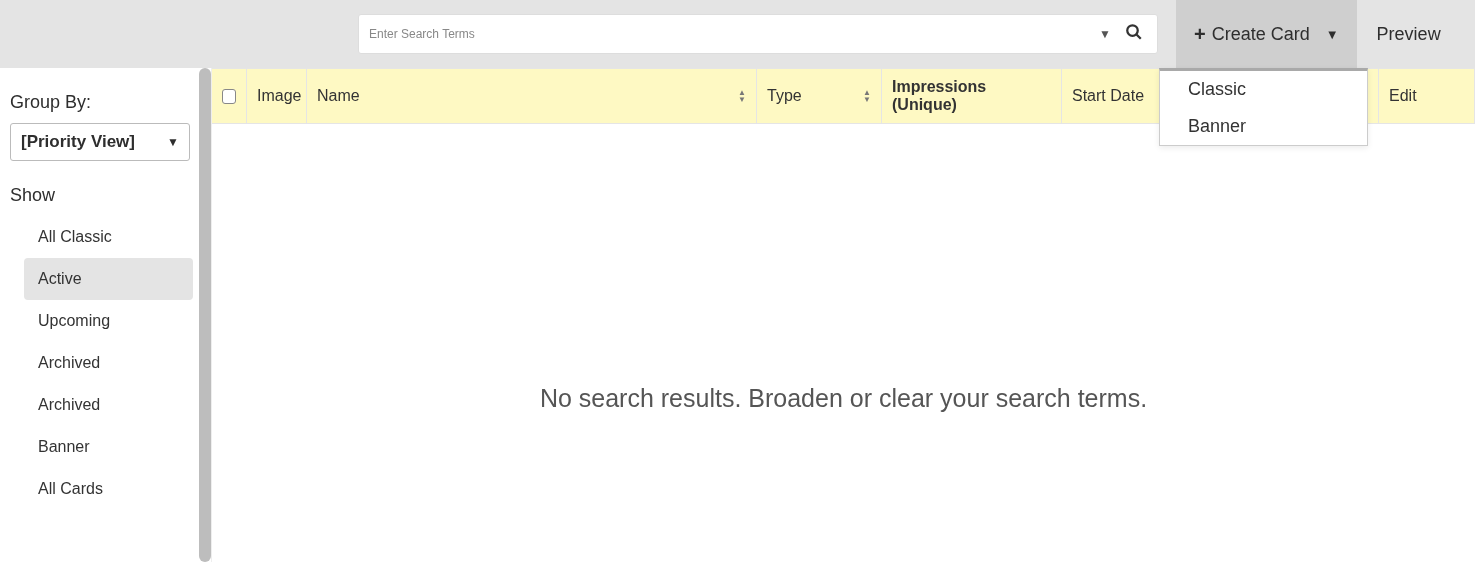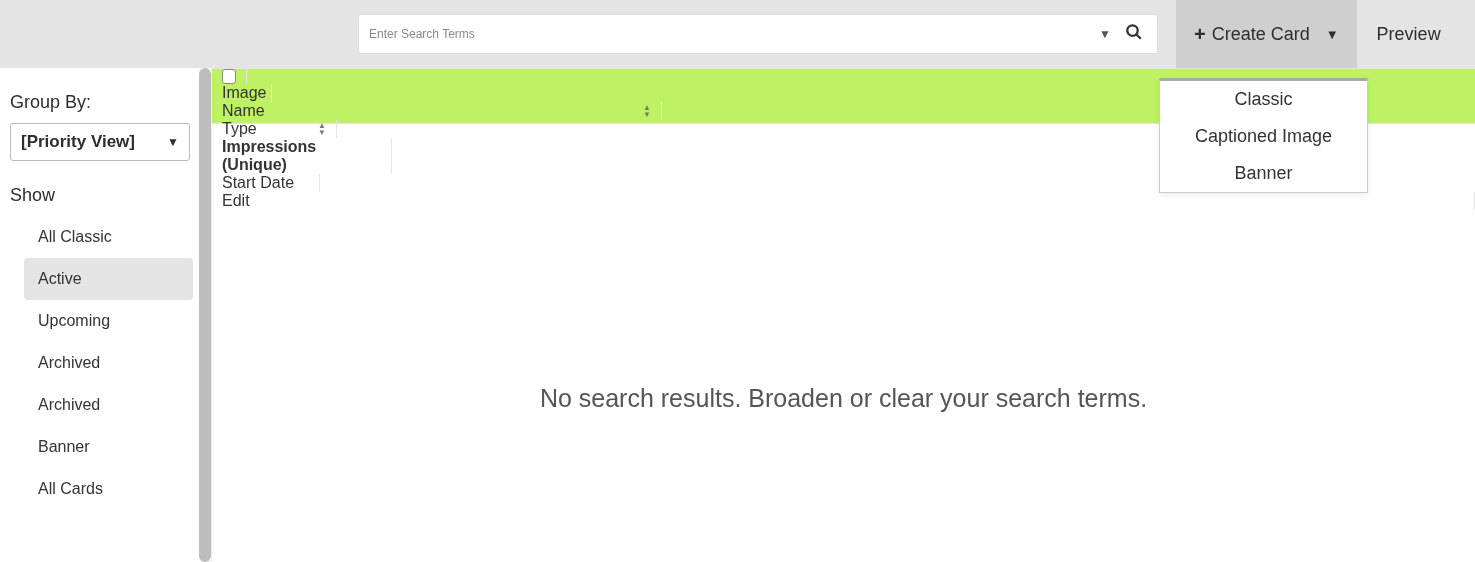--- a/index.html
+++ b/index.html
@@ -126,26 +126,25 @@
       margin-right: 10px;
     }
     .filter-list li.active { background: #e4e4e4; }
 
     .content {
       flex: 1;
       position: relative;
     }
     .table-head {
       display: flex;
-      background: #bef264;
+      background: #fef9c3;
       border-top: 1px solid #e5e5e5;
       border-bottom: 1px solid #e5e5e5;
       height: 56px;
       align-items: stretch;
-      flex-direction: column;
     }
     .th {
       border-right: 1px solid #e5e5e5;
       display: flex;
       align-items: center;
       padding: 0 10px;
       font-size: 16px;
       font-weight: 500;
       color: #333;
       position: relative;
@@ -169,29 +168,28 @@
 
     .checkbox {
       width: 15px; height: 15px;
       border: 1.5px solid #888;
       border-radius: 3px;
       background: #fff;
     }
 
     .dropdown-menu {
       position: absolute;
-      top: 10px;
+      top: 0;
       left: 947px;
       width: 209px;
       background: #fff;
       border: 1px solid #ccc;
       box-shadow: 0 2px 6px rgba(0,0,0,0.08);
       border-top: 3px solid #a9a9a9;
       z-index: 10;
-      text-align: center;
     }
     .dropdown-menu .item {
       padding: 8px 28px;
       font-size: 18px;
       font-weight: 400;
       color: #333;
       cursor: pointer;
     }
 
     .no-results {
@@ -273,19 +271,18 @@
         <span>Start Date</span>
       </div>
       <div class="th th-menu-gap"></div>
       <div class="th th-edit">
         <span>Edit</span>
       </div>
     </div>
 
     <div class="dropdown-menu" id="create-menu">
         <div class="item">Classic</div>
-        <div class="item">Captioned Image</div>
         <div class="item">Banner</div>
       </div>
 
     <div class="no-results">No search results. Broaden or clear your search terms.</div>
   </div>
 </div>
 
 </body></html>

